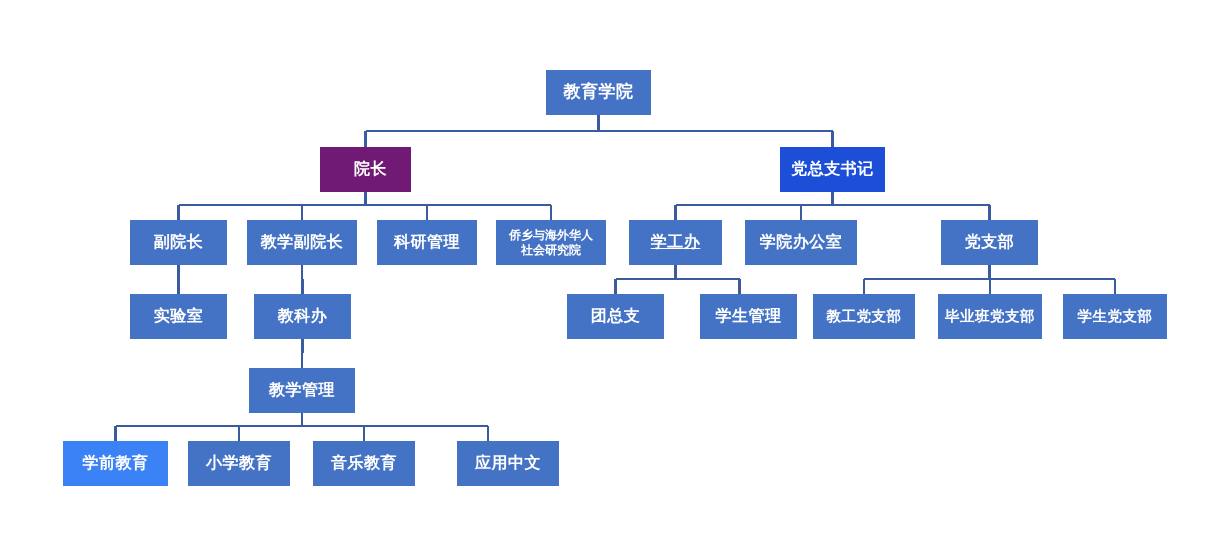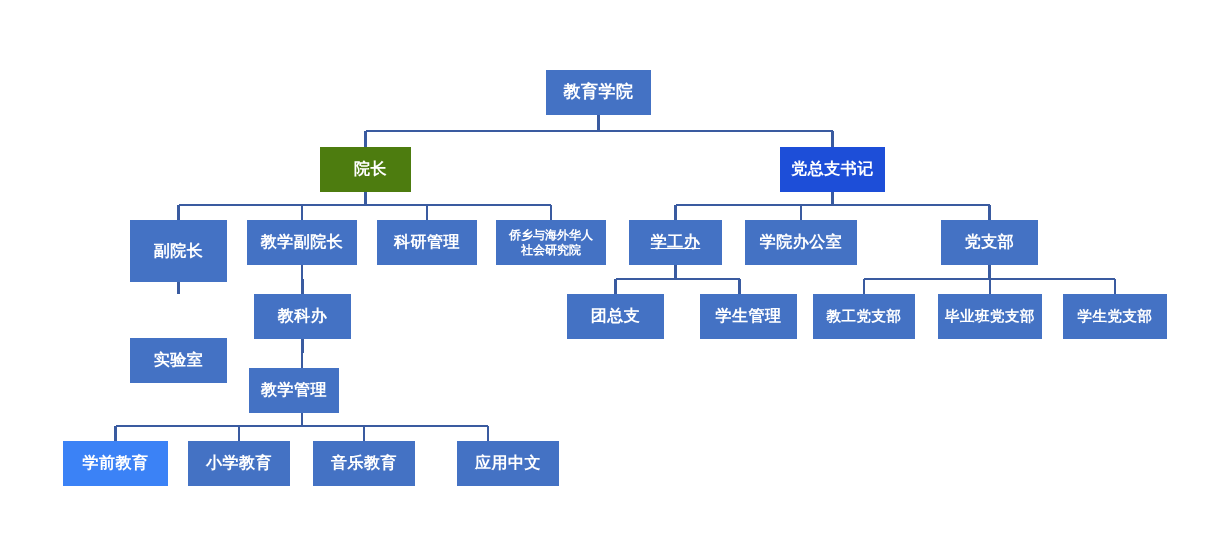--- a/index.html
+++ b/index.html
@@ -92,27 +92,27 @@
       <line x1="115.5" y1="426" x2="488" y2="426" stroke="#3A5BA0" stroke-width="2.2" shape-rendering="crispEdges"></line>
       <line x1="115.5" y1="426" x2="115.5" y2="441" stroke="#3A5BA0" stroke-width="2.2" shape-rendering="crispEdges"></line>
       <line x1="239" y1="426" x2="239" y2="441" stroke="#3A5BA0" stroke-width="2.2" shape-rendering="crispEdges"></line>
       <line x1="364" y1="426" x2="364" y2="441" stroke="#3A5BA0" stroke-width="2.2" shape-rendering="crispEdges"></line>
       <line x1="488" y1="426" x2="488" y2="441" stroke="#3A5BA0" stroke-width="2.2" shape-rendering="crispEdges"></line>
     </svg>
   <div id="node-layer">
       <div class="node size-lg" style="left: 546px; top: 70px; width: 105px; height: 45px; background: rgb(68, 114, 196); color: rgb(255, 255, 255);">
         <span class="node-label">教育学院</span>
       </div>
-      <div class="node size-md" style="left: 320px; top: 147px; width: 91px; height: 45px; background: #4d7c0f; color: rgb(255, 255, 255); padding-left: 12px;">
+      <div class="node size-md" style="left: 320px; top: 147px; width: 91px; height: 45px; background: #701a75; color: rgb(255, 255, 255); padding-left: 12px;">
         <span class="node-label">院长</span>
       </div>
       <div class="node size-md" style="left: 780px; top: 147px; width: 105px; height: 45px; background: #1d4ed8; color: rgb(255, 255, 255);">
         <span class="node-label">党总支书记</span>
       </div>
-      <div class="node size-md" style="left: 130px; top: 220px; width: 97px; height: 62px; background: rgb(68, 114, 196); color: rgb(255, 255, 255);">
+      <div class="node size-md" style="left: 130px; top: 220px; width: 97px; height: 45px; background: rgb(68, 114, 196); color: rgb(255, 255, 255);">
         <span class="node-label">副院长</span>
       </div>
       <div class="node size-md" style="left: 247px; top: 220px; width: 110px; height: 45px; background: rgb(68, 114, 196); color: rgb(255, 255, 255);">
         <span class="node-label">教学副院长</span>
       </div>
       <div class="node size-md" style="left: 377px; top: 220px; width: 100px; height: 45px; background: rgb(68, 114, 196); color: rgb(255, 255, 255);">
         <span class="node-label">科研管理</span>
       </div>
       <div class="node size-xs" style="left: 496px; top: 220px; width: 110px; height: 45px; background: rgb(68, 114, 196); color: rgb(255, 255, 255);">
         <span class="node-label">侨乡与海外华人
@@ -120,42 +120,42 @@
       </div>
       <div class="node size-md" style="left: 629px; top: 220px; width: 93px; height: 45px; background: rgb(68, 114, 196); color: rgb(255, 255, 255); text-decoration: underline;">
         <span class="node-label">学工办</span>
       </div>
       <div class="node size-md" style="left: 745px; top: 220px; width: 112px; height: 45px; background: rgb(68, 114, 196); color: rgb(255, 255, 255);">
         <span class="node-label">学院办公室</span>
       </div>
       <div class="node size-md" style="left: 941px; top: 220px; width: 97px; height: 45px; background: rgb(68, 114, 196); color: rgb(255, 255, 255);">
         <span class="node-label">党支部</span>
       </div>
-      <div class="node size-md" style="left: 130px; top: 294px; width: 97px; height: 45px; background: rgb(68, 114, 196); color: rgb(255, 255, 255); margin-top: 44px;">
+      <div class="node size-md" style="left: 130px; top: 294px; width: 97px; height: 45px; background: rgb(68, 114, 196); color: rgb(255, 255, 255);">
         <span class="node-label">实验室</span>
       </div>
       <div class="node size-md" style="left: 254px; top: 294px; width: 97px; height: 45px; background: rgb(68, 114, 196); color: rgb(255, 255, 255);">
         <span class="node-label">教科办</span>
       </div>
       <div class="node size-md" style="left: 567px; top: 294px; width: 97px; height: 45px; background: rgb(68, 114, 196); color: rgb(255, 255, 255);">
         <span class="node-label">团总支</span>
       </div>
       <div class="node size-md" style="left: 691px; top: 294px; width: 97px; height: 45px; background: rgb(68, 114, 196); color: rgb(255, 255, 255); margin-left: 9px;">
         <span class="node-label">学生管理</span>
       </div>
       <div class="node size-sm" style="left: 813px; top: 294px; width: 102px; height: 45px; background: rgb(68, 114, 196); color: rgb(255, 255, 255);">
         <span class="node-label">教工党支部</span>
       </div>
       <div class="node size-sm" style="left: 938px; top: 294px; width: 104px; height: 45px; background: rgb(68, 114, 196); color: rgb(255, 255, 255);">
         <span class="node-label">毕业班党支部</span>
       </div>
       <div class="node size-sm" style="left: 1063px; top: 294px; width: 104px; height: 45px; background: rgb(68, 114, 196); color: rgb(255, 255, 255);">
         <span class="node-label">学生党支部</span>
       </div>
-      <div class="node size-md" style="left: 249px; top: 368px; width: 90px; height: 45px; background: rgb(68, 114, 196); color: rgb(255, 255, 255);">
+      <div class="node size-md" style="left: 249px; top: 368px; width: 106px; height: 45px; background: rgb(68, 114, 196); color: rgb(255, 255, 255);">
         <span class="node-label">教学管理</span>
       </div>
       <div class="node size-md" style="left: 63px; top: 441px; width: 105px; height: 45px; background: #3b82f6; color: rgb(255, 255, 255);">
         <span class="node-label">学前教育</span>
       </div>
       <div class="node size-md" style="left: 188px; top: 441px; width: 102px; height: 45px; background: rgb(68, 114, 196); color: rgb(255, 255, 255);">
         <span class="node-label">小学教育</span>
       </div>
       <div class="node size-md" style="left: 313px; top: 441px; width: 102px; height: 45px; background: rgb(68, 114, 196); color: rgb(255, 255, 255);">
         <span class="node-label">音乐教育</span>

